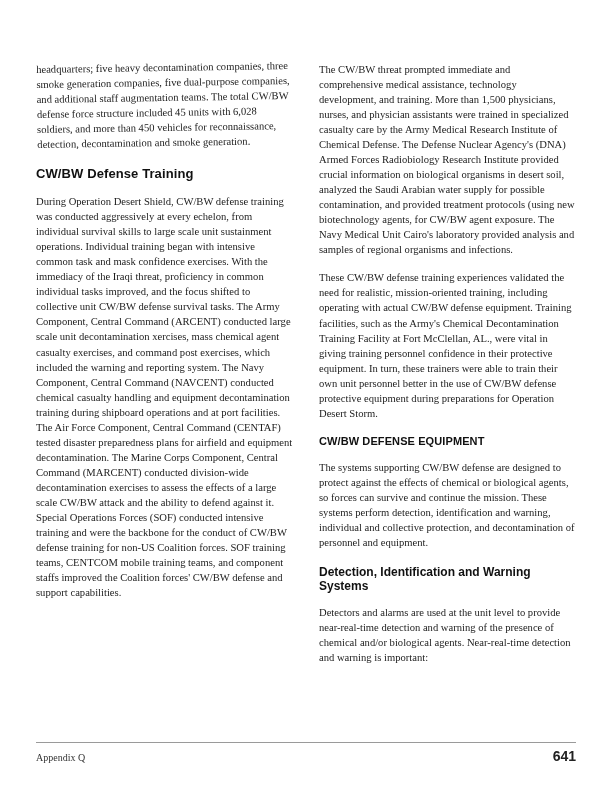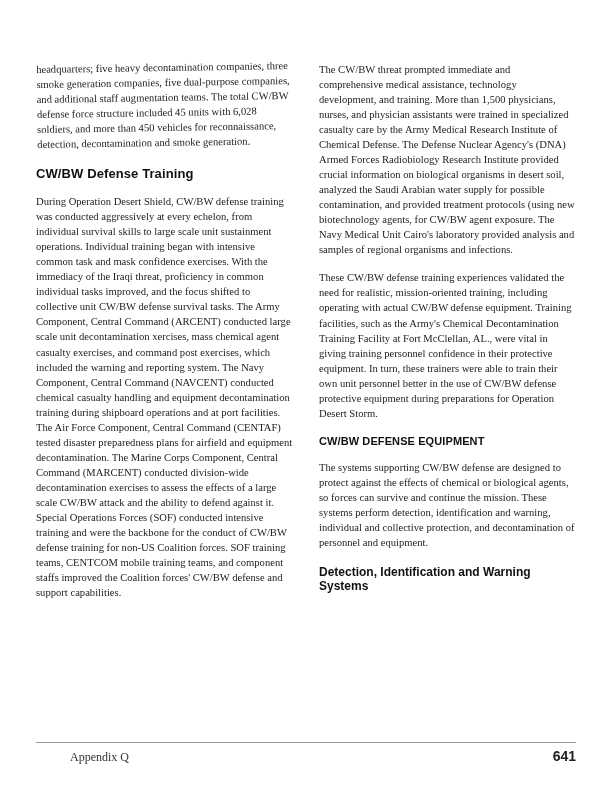--- a/index.html
+++ b/index.html
@@ -73,23 +73,22 @@
     top: 742px;
     width: 540px;
     border-top: 1px solid #9a9a9a;
     padding-top: 5px;
     display: flex;
     justify-content: space-between;
     align-items: baseline;
   }
   .footer-left {
     font-family: "Liberation Serif", serif;
-    font-size: 12px;
+    font-size: 10px;
     color: #333;
-    margin-left: 34px;
   }
   .footer-right {
     font-family: "Liberation Sans", sans-serif;
     font-size: 14px;
     font-weight: bold;
     color: #222;
   }
   .page-edge {
     position: absolute;
     inset: 0;
@@ -111,20 +110,21 @@
       <h2 class="section-title">CW/BW Defense Training</h2>
       <p>During Operation Desert Shield, CW/BW defense training was conducted aggressively at every echelon, from individual survival skills to large scale unit sustainment operations. Individual training began with intensive common task and mask confidence exercises. With the immediacy of the Iraqi threat, proficiency in common individual tasks improved, and the focus shifted to collective unit CW/BW defense survival tasks. The Army Component, Central Command (ARCENT) conducted large scale unit decontamination xercises, mass chemical agent casualty exercises, and command post exercises, which included the warning and reporting system. The Navy Component, Central Command (NAVCENT) conducted chemical casualty handling and equipment decontamination training during shipboard operations and at port facilities. The Air Force Component, Central Command (CENTAF) tested disaster preparedness plans for airfield and equipment decontamination. The Marine Corps Component, Central Command (MARCENT) conducted division-wide decontamination exercises to assess the effects of a large scale CW/BW attack and the ability to defend against it. Special Operations Forces (SOF) conducted intensive training and were the backbone for the conduct of CW/BW defense training for non-US Coalition forces. SOF training teams, CENTCOM mobile training teams, and component staffs improved the Coalition forces' CW/BW defense and support capabilities.</p>
     </div>
 
     <div class="col">
       <p class="first-para">The CW/BW threat prompted immediate and comprehensive medical assistance, technology development, and training. More than 1,500 physicians, nurses, and physician assistants were trained in specialized casualty care by the Army Medical Research Institute of Chemical Defense. The Defense Nuclear Agency's (DNA) Armed Forces Radiobiology Research Institute provided crucial information on biological organisms in desert soil, analyzed the Saudi Arabian water supply for possible contamination, and provided treatment protocols (using new biotechnology agents, for CW/BW agent exposure. The Navy Medical Unit Cairo's laboratory provided analysis and samples of regional organisms and infections.</p>
       <p>These CW/BW defense training experiences validated the need for realistic, mission-oriented training, including operating with actual CW/BW defense equipment. Training facilities, such as the Army's Chemical Decontamination Training Facility at Fort McClellan, AL., were vital in giving training personnel confidence in their protective equipment. In turn, these trainers were able to train their own unit personnel better in the use of CW/BW defense protective equipment during preparations for Operation Desert Storm.</p>
       <h2 class="section-title caps">CW/BW DEFENSE EQUIPMENT</h2>
       <p>The systems supporting CW/BW defense are designed to protect against the effects of chemical or biological agents, so forces can survive and continue the mission. These systems perform detection, identification and warning, individual and collective protection, and decontamination of personnel and equipment.</p>
       <h3 class="sub-title">Detection, Identification and Warning Systems</h3>
+      <p>Detectors and alarms are used at the unit level to provide near-real-time detection and warning of the presence of chemical and/or biological agents. Near-real-time detection and warning is important:</p>
     </div>
 
   </div>
 
   <div class="footer">
     <span class="footer-left">Appendix Q</span>
     <span class="footer-right">641</span>
   </div>
 
   <div class="page-edge"></div>

